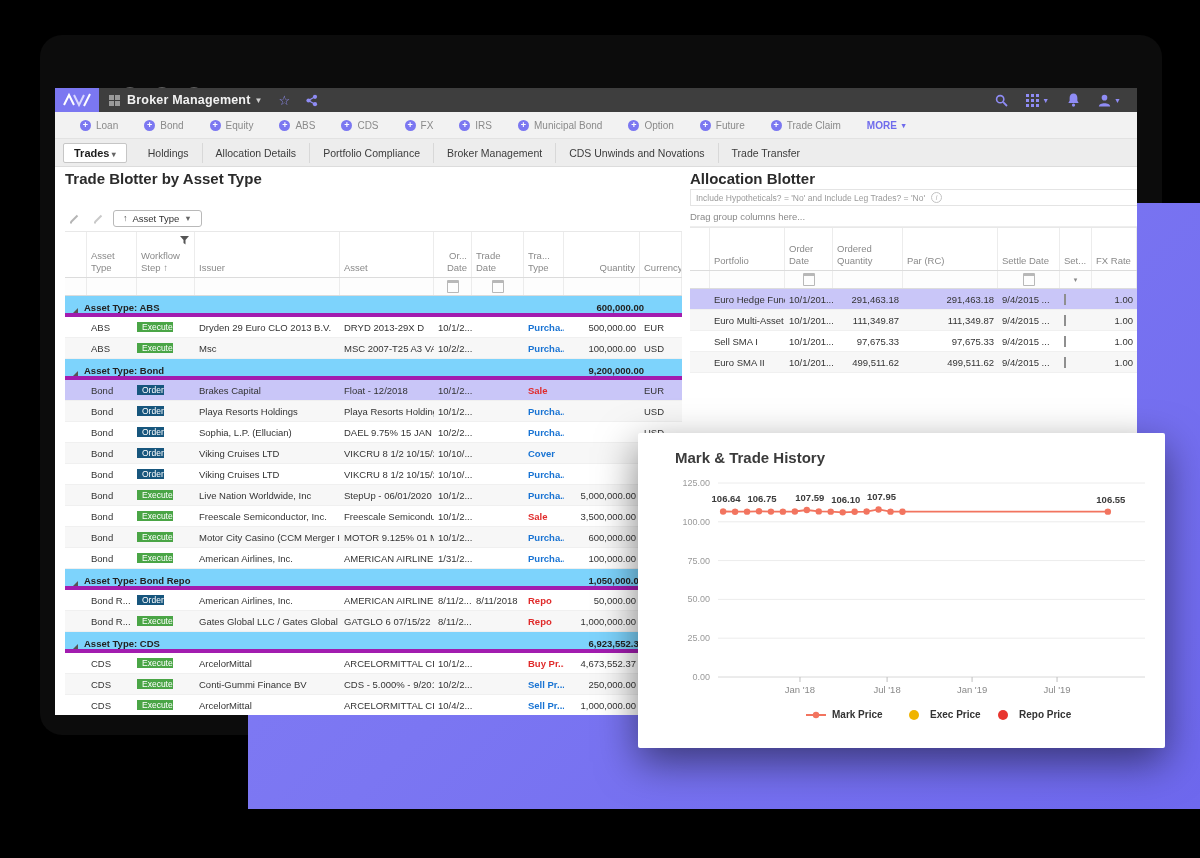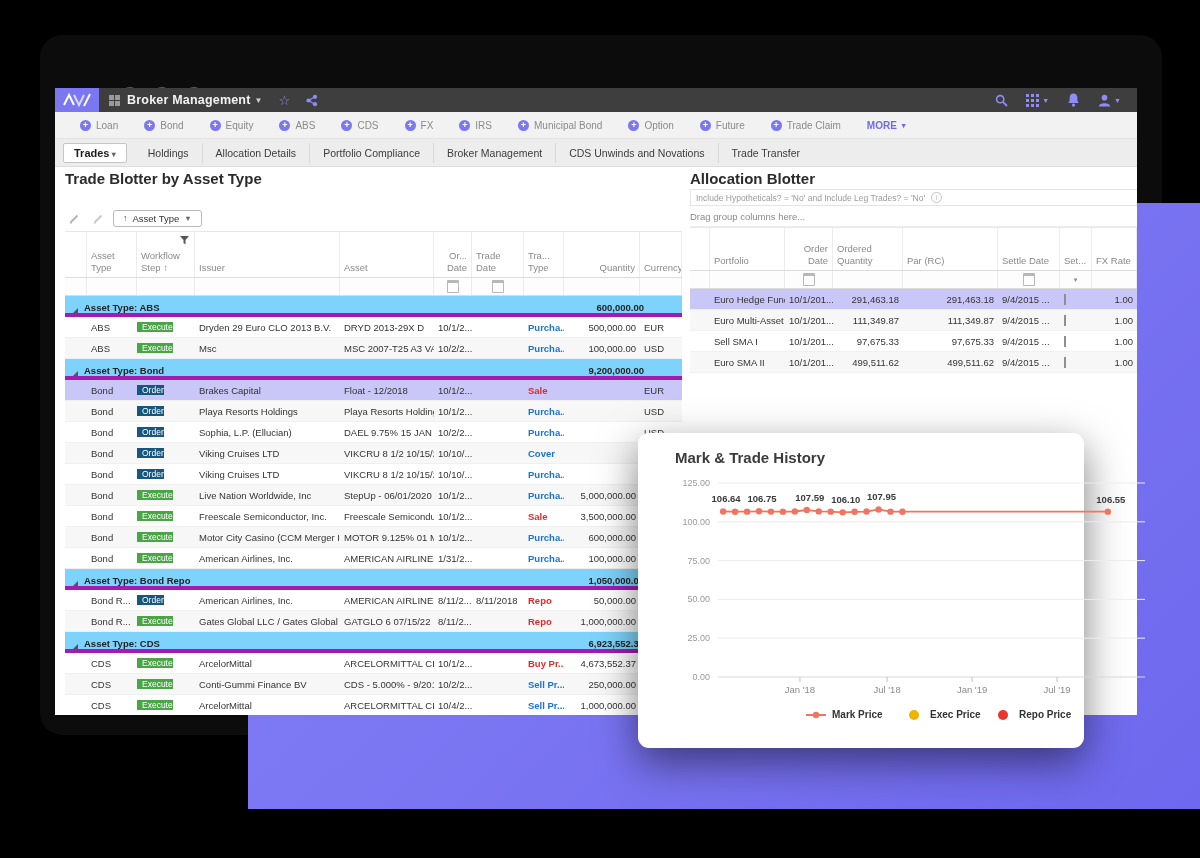--- a/index.html
+++ b/index.html
@@ -72,21 +72,21 @@
   .wf-execute{background:#4aa546;}
   .wf-order{background:#17567d;}
   .tt-blue{color:#1873d3;font-weight:bold;}
   .tt-red{color:#e02b2b;font-weight:bold;}
   .num{text-align:right;}
   .chk{width:10px;height:10px;border:1px solid #8f8f8f;border-radius:1px;background:#fff;margin:0 auto;}
   .fcaret{font-size:7px;color:#888;}
   .drag-hint{position:absolute;font-size:9.5px;color:#8a8a8a;display:flex;align-items:center;border-bottom:1px solid #eee;}
 
   
-  .chart-card{position:absolute;left:638px;top:433px;width:446px;height:315px;background:#fff;border-radius:11px;
+  .chart-card{position:absolute;left:638px;top:433px;width:527px;height:315px;background:#fff;border-radius:2px;
               box-shadow:0 14px 40px rgba(0,0,0,.5);}
   .chart-title{position:absolute;left:37px;top:16px;font-size:15px;font-weight:bold;color:#3b3b3b;}
   #chart-svg{position:absolute;left:0;top:40px;}
 </style>
 </head>
 <body>
 
 <div class="frame">
   <div class="win-dot" style="left:82px"></div>
   <div class="win-dot" style="left:114px"></div>
@@ -522,21 +522,21 @@
   </div>
   <div class="drag-hint" style="left:635px;top:118px;width:447px;height:20px">Drag group columns here...</div>
   <div id="alloc-table" class="grid-table" style="left:635px;top:139px;width:447px">
       <div class="g-head">
         <div class="g-hcell" style="width: 20px; height: 42px;">
           <span></span>
         </div>
         <div class="g-hcell" style="width: 75px; height: 42px;">
           <span>Portfolio</span>
         </div>
-        <div class="g-hcell" style="width: 48px; height: 42px; text-align: right;">
+        <div class="g-hcell" style="width: 48px; height: 42px;">
           <span>Order Date</span>
         </div>
         <div class="g-hcell" style="width: 70px; height: 42px;">
           <span>Ordered Quantity</span>
         </div>
         <div class="g-hcell" style="width: 95px; height: 42px;">
           <span>Par (RC)</span>
         </div>
         <div class="g-hcell" style="width: 62px; height: 42px;">
           <span>Settle Date</span>

